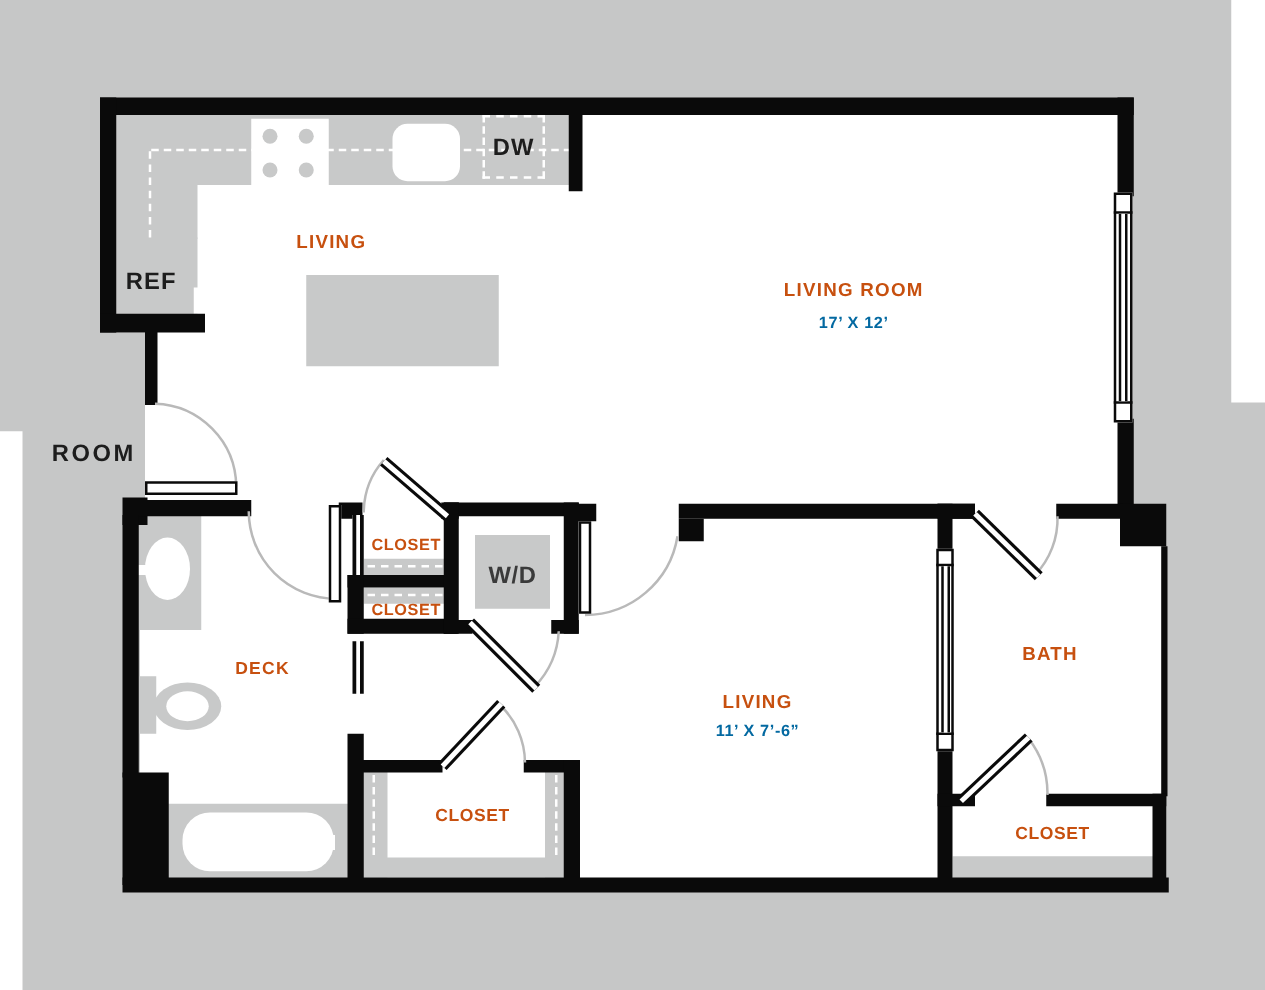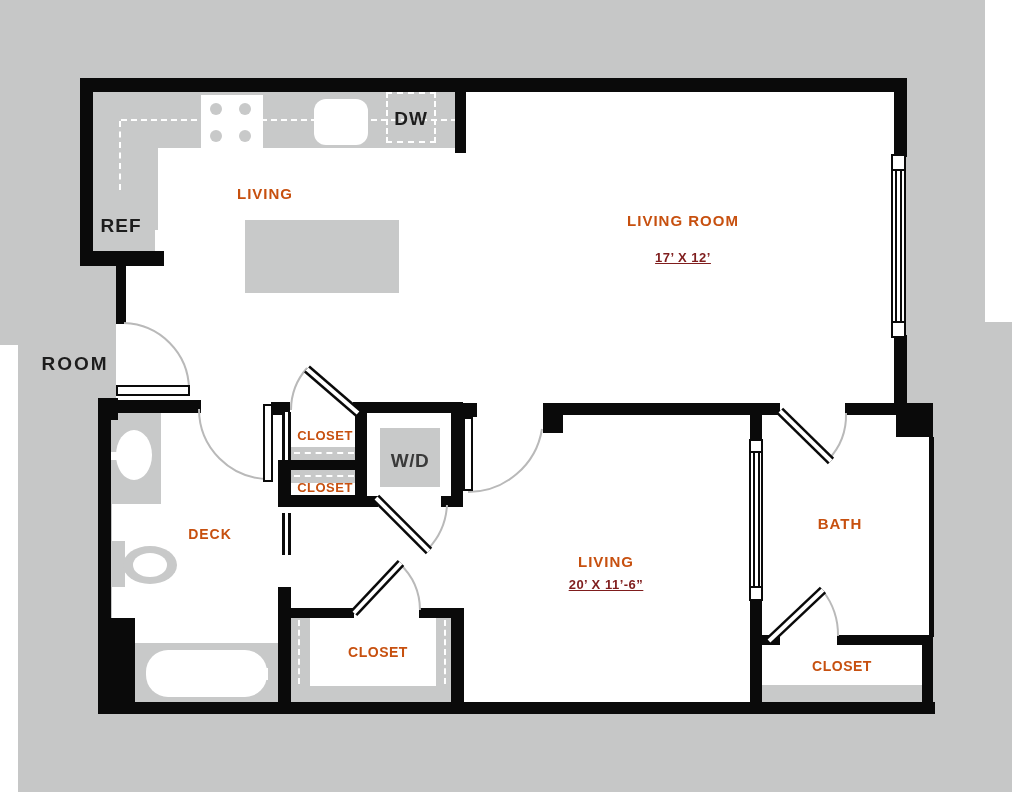--- a/index.html
+++ b/index.html
@@ -25,21 +25,21 @@
   .win{background:#ffffff;border:2px solid var(--wall);box-sizing:border-box;}
   .winline{background:var(--wall);}
   .winchan{background:#ffffff;border-left:2px solid var(--wall);border-right:2px solid var(--wall);box-sizing:border-box;}
   .dash-h{border-top:2px dashed #ffffff;}
   .dash-v{border-left:2px dashed #ffffff;}
   .dashbox{border:2px dashed #ffffff;box-sizing:border-box;}
   .lbl{position:absolute;text-align:center;font-weight:bold;white-space:nowrap;}
   .lbl-orange{color:var(--label-accent);font-size:15px;letter-spacing:1px;}
   .lbl-orange-sm{color:var(--label-accent);font-size:13px;letter-spacing:0.5px;}
   .lbl-dark{color:var(--text-dark);font-size:19px;letter-spacing:1px;}
-  .lbl-dims{color:#7f1d1d;font-size:13px;letter-spacing:0.5px;text-decoration:underline;}
+  .lbl-dims{color:#0369a1;font-size:13px;letter-spacing:0.5px;}
   .round{border-radius:12px;}
   svg.overlay{position:absolute;left:0;top:0;pointer-events:none;}
   .burner{position:absolute;width:12px;height:12px;border-radius:50%;background:var(--fixture-gray);}
 </style>
 </head>
 <body>
 
 <div class="stage">
 
   <div class="abs white" style="left:985px;top:0;width:27px;height:322px;"></div>
@@ -170,27 +170,27 @@
       <line x1="769" y1="641" x2="823" y2="590"></line>
     </g>
   </svg>
 
   <div class="abs leaf" style="left:116px;top:385px;width:74px;height:11px;"></div>
   <div class="abs leaf" style="left:263px;top:404px;width:10px;height:78px;"></div>
   <div class="abs leaf" style="left:463px;top:417px;width:10px;height:74px;"></div>
 
   <div class="lbl lbl-dark" style="left:40px;top:353px;width:70px;letter-spacing:2px;">ROOM</div>
   <div class="lbl lbl-orange" style="left:210px;top:185px;width:110px;">LIVING</div>
-  <div class="lbl lbl-orange" style="left:610px;top:212px;width:146px;">LIVING ROOM</div>
+  <div class="lbl lbl-orange" style="left:610px;top:224px;width:146px;">LIVING ROOM</div>
   <div class="lbl lbl-dims" style="left:610px;top:250px;width:146px;">17’ X 12’</div>
   <div class="lbl lbl-dark" style="left:88px;top:215px;width:66px;">REF</div>
   <div class="lbl lbl-dark" style="left:386px;top:108px;width:50px;">DW</div>
   <div class="lbl lbl-orange" style="left:175px;top:526px;width:70px;font-size:14px;">DECK</div>
   <div class="lbl lbl-orange-sm" style="left:292px;top:428px;width:66px;">CLOSET</div>
   <div class="lbl lbl-orange-sm" style="left:292px;top:480px;width:66px;">CLOSET</div>
   <div class="lbl lbl-dark" style="left:380px;top:450px;width:60px;letter-spacing:0.5px;color:#3a3a3a;">W/D</div>
   <div class="lbl lbl-orange" style="left:540px;top:553px;width:132px;">LIVING</div>
-  <div class="lbl lbl-dims" style="left:540px;top:577px;width:132px;">20’ X 11’-6”</div>
+  <div class="lbl lbl-dims" style="left:540px;top:577px;width:132px;">11’ X 7’-6”</div>
   <div class="lbl lbl-orange-sm" style="left:340px;top:644px;width:76px;font-size:14px;">CLOSET</div>
   <div class="lbl lbl-orange" style="left:800px;top:515px;width:80px;">BATH</div>
   <div class="lbl lbl-orange-sm" style="left:803px;top:658px;width:78px;font-size:14px;">CLOSET</div>
 
 </div>
 
 </body></html>

